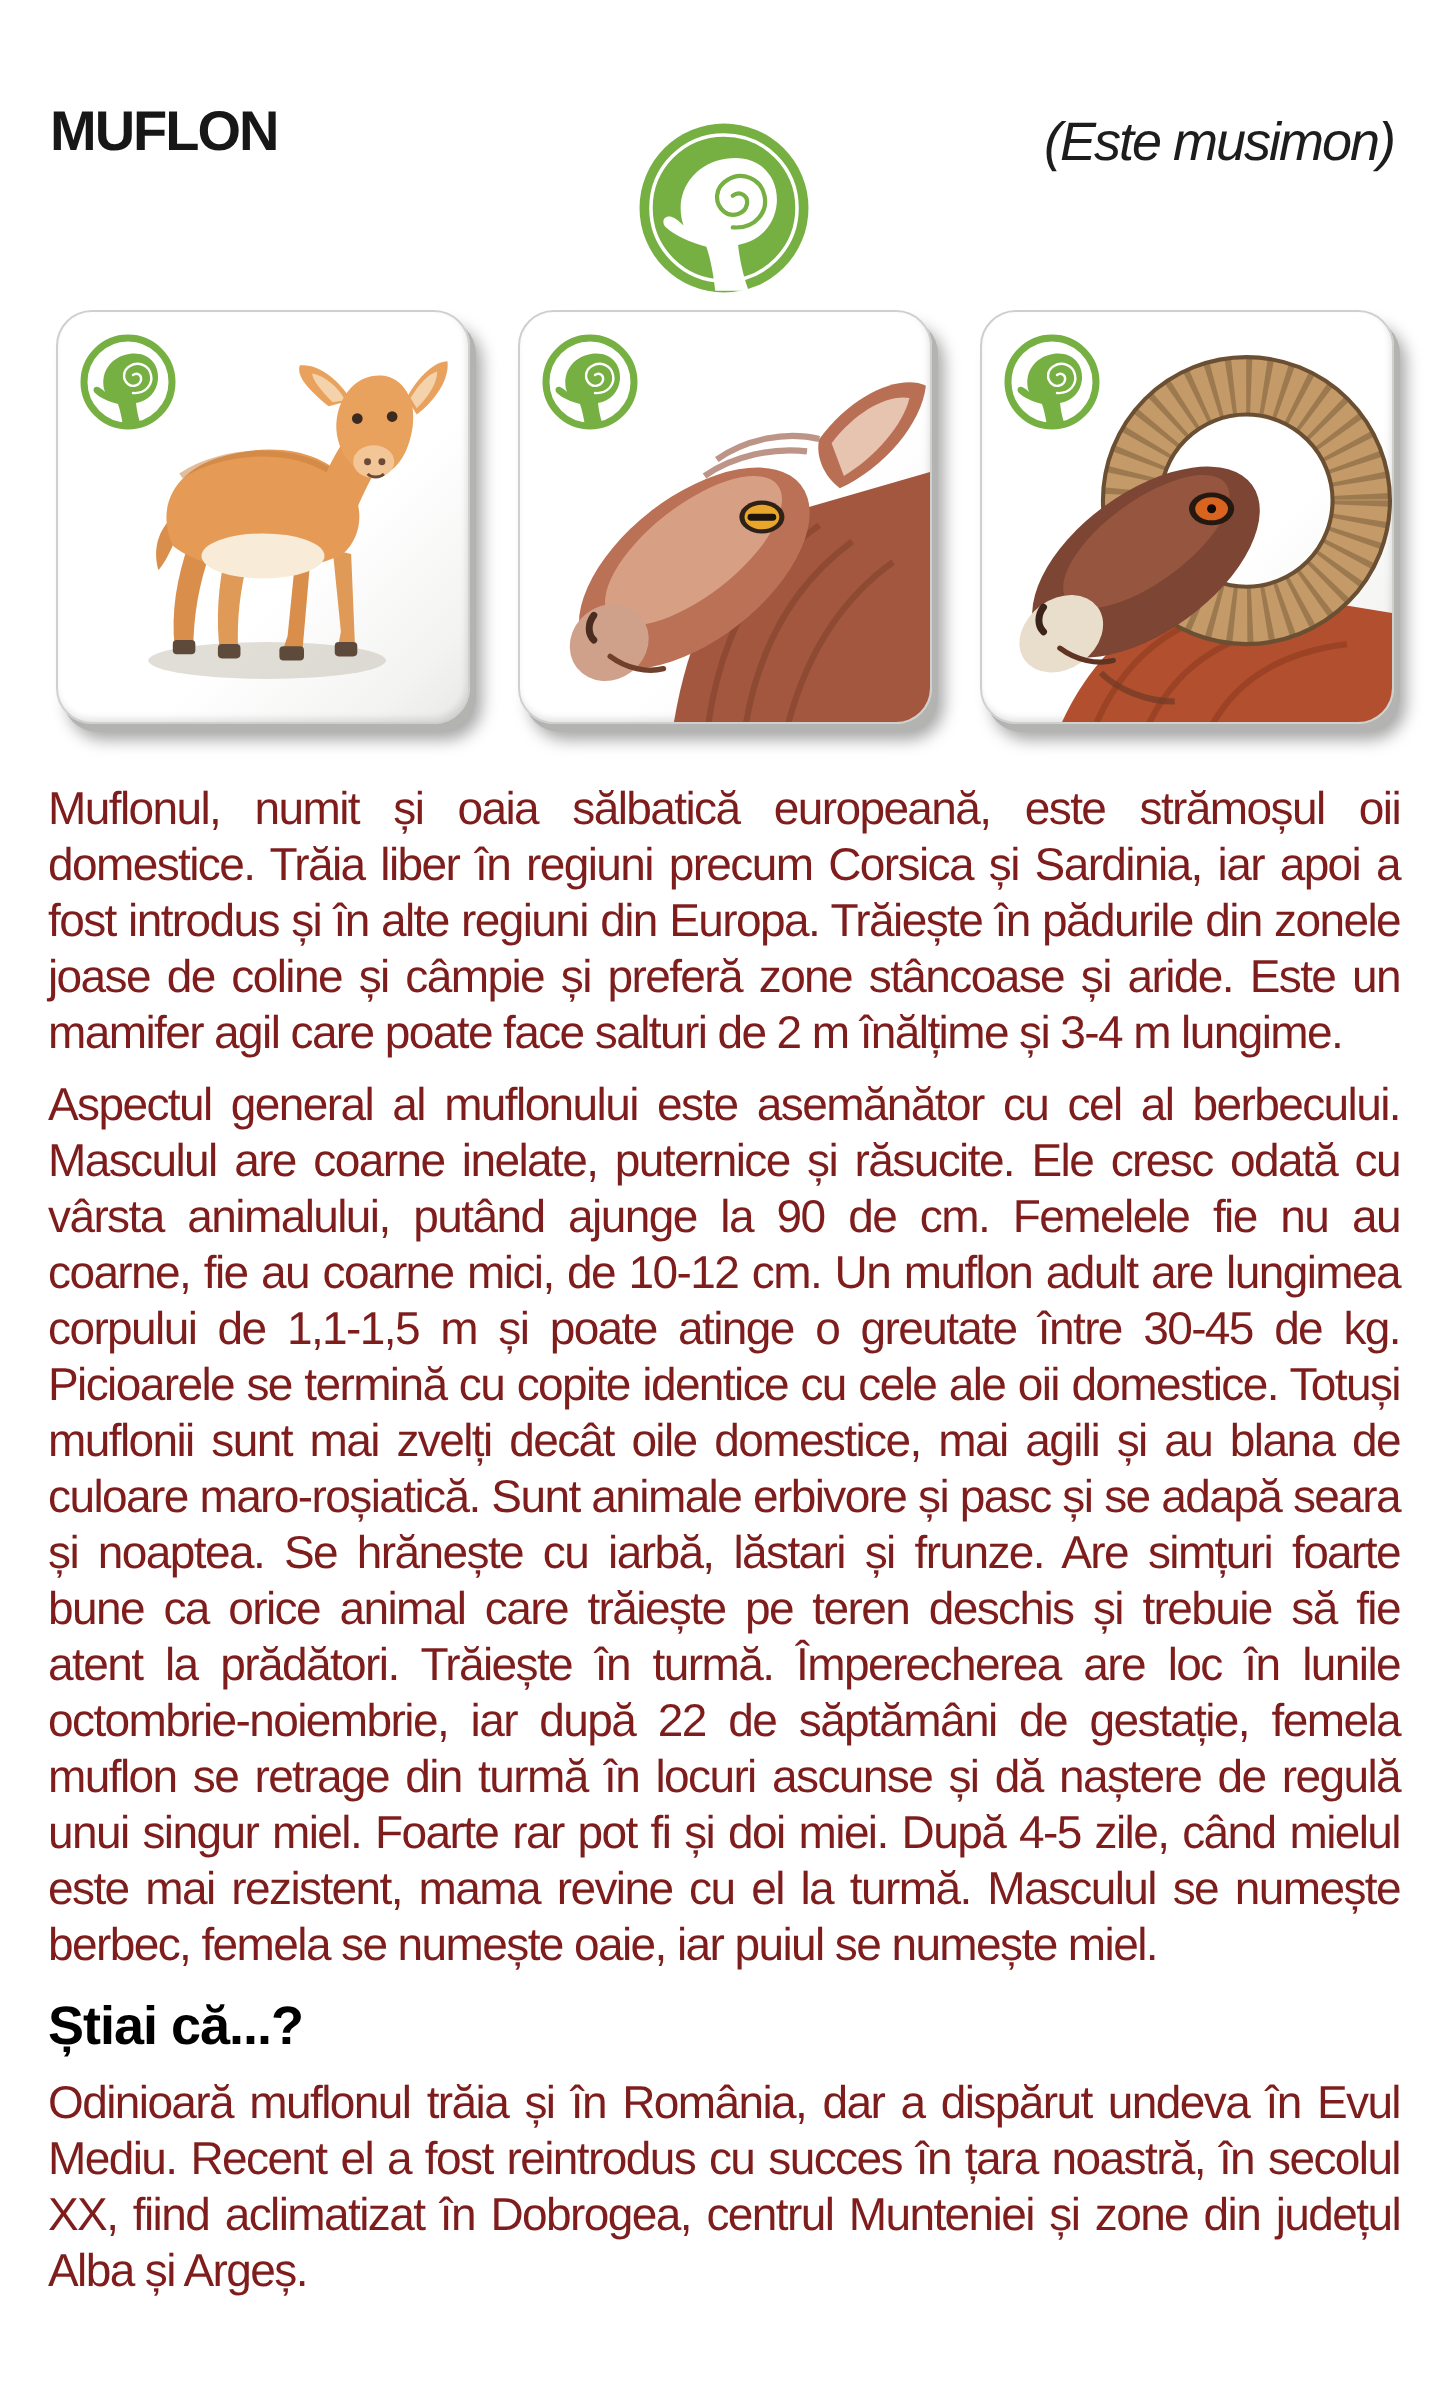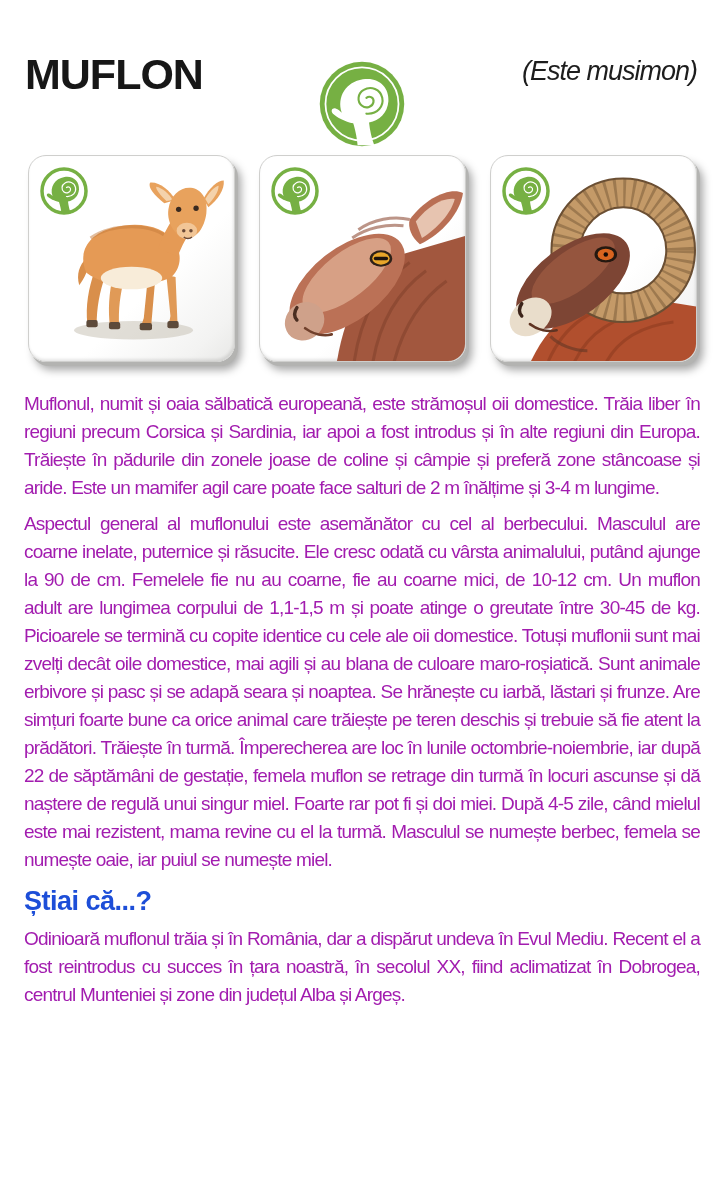--- a/index.html
+++ b/index.html
@@ -10,21 +10,21 @@
     height: 1200px;
     overflow: hidden;
     font-family: "Liberation Sans", "DejaVu Sans", sans-serif;
     color: #1a1a1a;
   }
 
   
   .page-title {
     position: absolute;
     left: 25px; top: 50px;
-    font-size: 43px;
+    font-size: 28px;
     font-weight: bold;
     letter-spacing: -1px;
     color: #171717;
   }
   .latin-name {
     position: absolute;
     right: 26px; top: 56px;
     font-size: 27px;
     font-style: italic;
     letter-spacing: -1px;
@@ -70,33 +70,33 @@
     overflow: hidden;
   }
 
   
   .content {
     position: absolute;
     left: 24px; top: 390px;
     width: 676px;
   }
   .content p {
-    font-size: 19px;
+    font-size: 23px;
     line-height: 28px;
     letter-spacing: -0.8px;
     text-align: justify;
     margin-bottom: 8px;
-    color: #a21caf;
+    color: #7f1d1d;
   }
   .did-you-know-heading {
     font-size: 27px;
     font-weight: bold;
     letter-spacing: -0.5px;
     margin: 12px 0 8px 0;
-    color: #1d4ed8;
+    color: #000000;
   }
 </style>
 </head>
 <body>
 
 <div class="page-title">MUFLON</div>
 
 <div class="badge-center">
   <svg viewBox="0 0 100 100" width="88" height="88" aria-hidden="true">
     <circle cx="50" cy="50" r="48" fill="#76b043"></circle>

